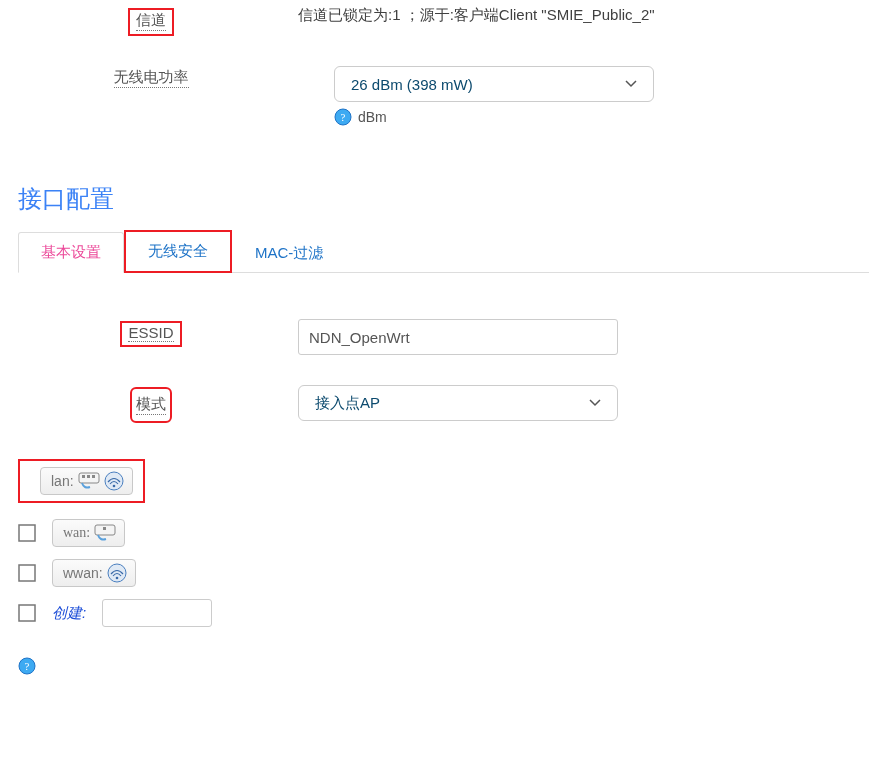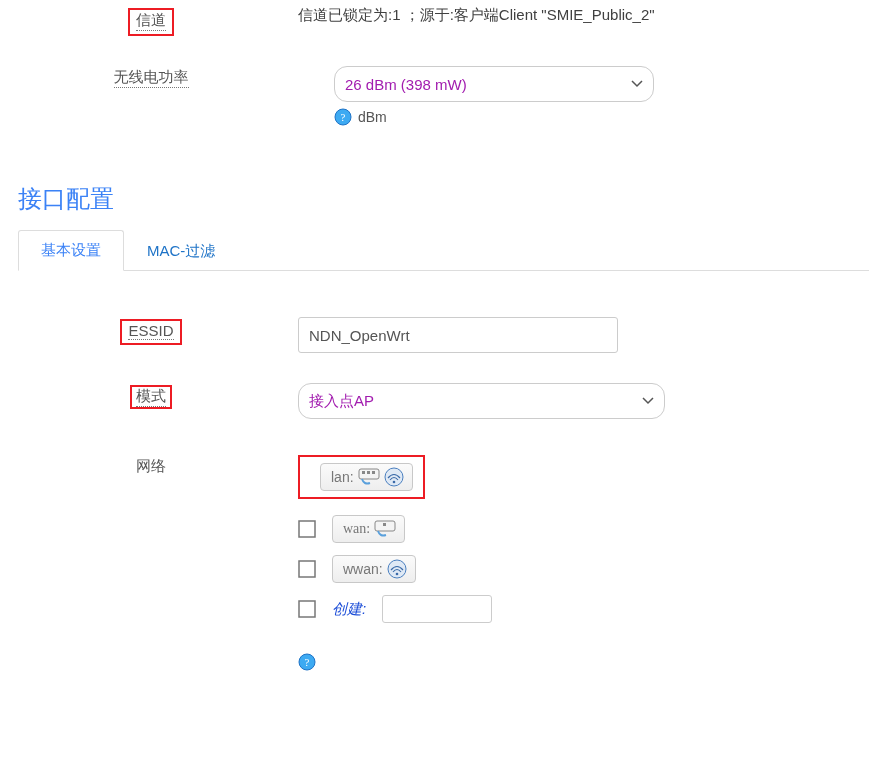--- a/index.html
+++ b/index.html
@@ -26,42 +26,42 @@
     color: #555;
     font-size: 15px;
     padding-top: 6px;
   }
   .row-value { flex: 1; padding-top: 4px; }
   .highlight-red {
     border: 2px solid #ed1c24;
     padding: 1px 6px 3px 6px;
     display: inline-block;
   }
-  .highlight-red.padless { padding: 0 4px; }
+  .highlight-red.padless { padding: 6px 4px; border-radius: 6px; }
   .dotted-label {
     border-bottom: 1px dotted #777;
     display: inline-block;
     padding-bottom: 0;
   }
   .static-text { color: #404040; font-size: 15px; }
   .select-box {
     width: 320px;
     height: 36px;
     border: 1px solid #ccc;
-    border-radius: 13px;
+    border-radius: 6px;
     display: flex;
     align-items: center;
     justify-content: space-between;
-    padding: 0 10px;
-    color: #a21caf;
+    padding: 0 16px;
+    color: #0c4a6e;
     font-size: 15px;
     cursor: pointer;
     background: #fff;
   }
-  .select-box.narrow { width: 367px; }
+  .select-box.narrow { width: 320px; }
   .chevron {
     width: 12px; height: 12px;
   }
   .hint-line {
     display: flex;
     align-items: center;
     margin-top: 6px;
     gap: 6px;
     color: #555;
     font-size: 14px;
@@ -89,21 +89,21 @@
     padding: 10px 22px;
     font-size: 15px;
     cursor: pointer;
     color: #1e73c7;
     border: 1px solid transparent;
     border-bottom: none;
     position: relative;
     top: 1px;
   }
   .tab.active {
-    color: #3b82f6;
+    color: #ec4899;
     border: 1px solid #ddd;
     border-bottom: 1px solid #fff;
     background: #fff;
     border-top-left-radius: 3px;
     border-top-right-radius: 3px;
   }
   .tab-highlight {
     border: 2px solid #ed1c24;
   }
   .form-area { padding-top: 40px; }
@@ -200,20 +200,21 @@
         </span>
         <span>dBm</span>
       </div>
     </div>
   </div>
 
   <h2 class="section-title">接口配置</h2>
 
   <div class="tabs">
     <div class="tab active">基本设置</div>
+    <div class="tab tab-highlight">无线安全</div>
     <div class="tab">MAC-过滤</div>
   </div>
 
   <div class="form-area">
 
     <div class="row">
       <div class="row-label">
         <span class="highlight-red"><span class="dotted-label">ESSID</span></span>
       </div>
       <div class="row-value">
@@ -229,23 +230,20 @@
         <div class="select-box narrow">
           <span>接入点AP</span>
           <svg class="chevron" viewBox="0 0 12 12">
               <path d="M1 3 L6 8 L11 3" stroke="#555" stroke-width="1.5" fill="none"></path>
             </svg>
         </div>
       </div>
     </div>
 
     <div class="row" style="margin-top:28px;">
-      <div class="row-label">
-        <span>网络</span>
-      </div>
       <div class="row-value">
 
         
         <div class="net-highlight">
           <svg class="net-checkbox" viewBox="0 0 18 18">
             <rect x="1" y="1" width="16" height="16" fill="#fff" stroke="#555" stroke-width="1.5"></rect>
             <path d="M3 9 L7 13 L15 4" stroke="#333" stroke-width="2" fill="none"></path>
           </svg>
           <span class="net-badge">
             <span>lan:</span>

